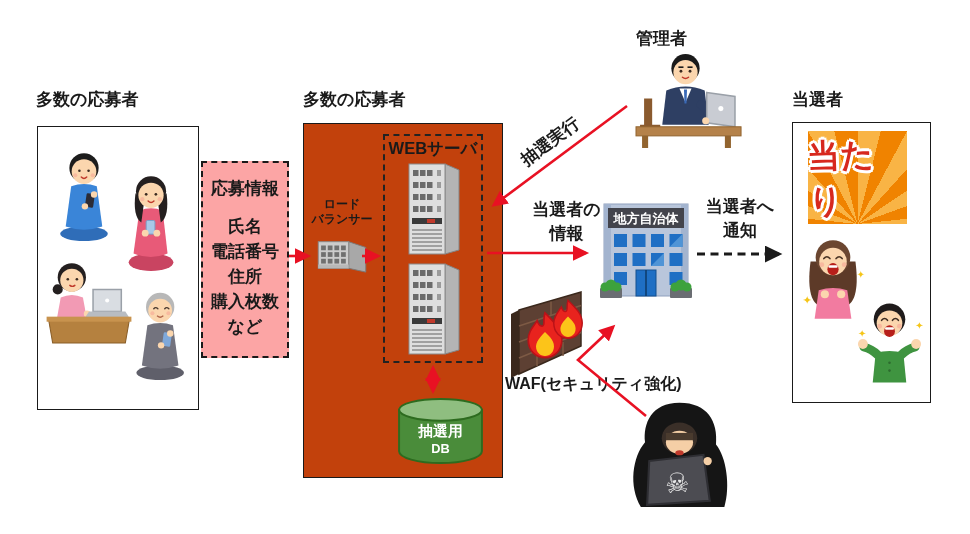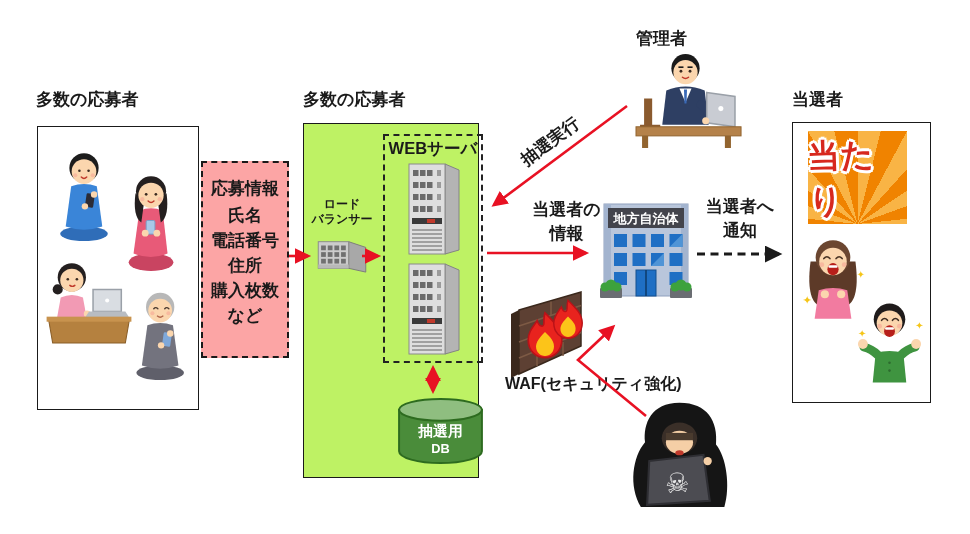--- a/index.html
+++ b/index.html
@@ -3,22 +3,22 @@
 <meta charset="utf-8">
 <style>
   html,body{margin:0;padding:0;background:#fff;}
   #canvas{position:relative;width:970px;height:534px;background:#ffffff;overflow:hidden;
           font-family:"Liberation Sans","DejaVu Sans",sans-serif;color:#1a1a1a;}
   .title{position:absolute;font-size:17px;font-weight:700;text-align:left;line-height:1.2;}
   .box{position:absolute;background:#fff;border:1.5px solid #1a1a1a;}
   #box-appinfo{position:absolute;left:201px;top:161px;width:88px;height:197px;background:#fca5a5;
                border:2px dashed #1a1a1a;box-sizing:border-box;text-align:center;}
   #box-appinfo .ai-title{margin-top:14px;font-size:17px;font-weight:700;}
-  #box-appinfo .fields{margin-top:3px;font-size:17px;font-weight:700;line-height:25px;}
-  #box-system{position:absolute;left:303px;top:123px;width:176px;height:355px;background:#bef264;
+  #box-appinfo .fields{margin-top:14px;font-size:17px;font-weight:700;line-height:25px;}
+  #box-system{position:absolute;left:303px;top:123px;width:200px;height:355px;background:#c2410c;
               border:1.5px solid #1a1a1a;box-sizing:border-box;text-decoration:underline;}
   #box-web{position:absolute;left:79px;top:10px;width:100px;height:229px;border:2px dashed #222;
            box-sizing:border-box;}
   #box-web .web-label{text-align:center;font-size:16.5px;font-weight:700;margin-top:2px;}
   #lb-label{position:absolute;left:0px;top:73px;width:76px;text-align:center;font-size:12px;
             font-weight:700;line-height:15px;}
   #exec-label{position:absolute;left:494px;top:130px;width:112px;text-align:center;font-size:17px;
               font-weight:700;transform:rotate(-37deg);}
   .two-line{position:absolute;text-align:center;font-size:17px;font-weight:700;line-height:24px;}
   #waf-label{position:absolute;left:505px;top:374px;width:230px;font-size:16px;font-weight:700;}

